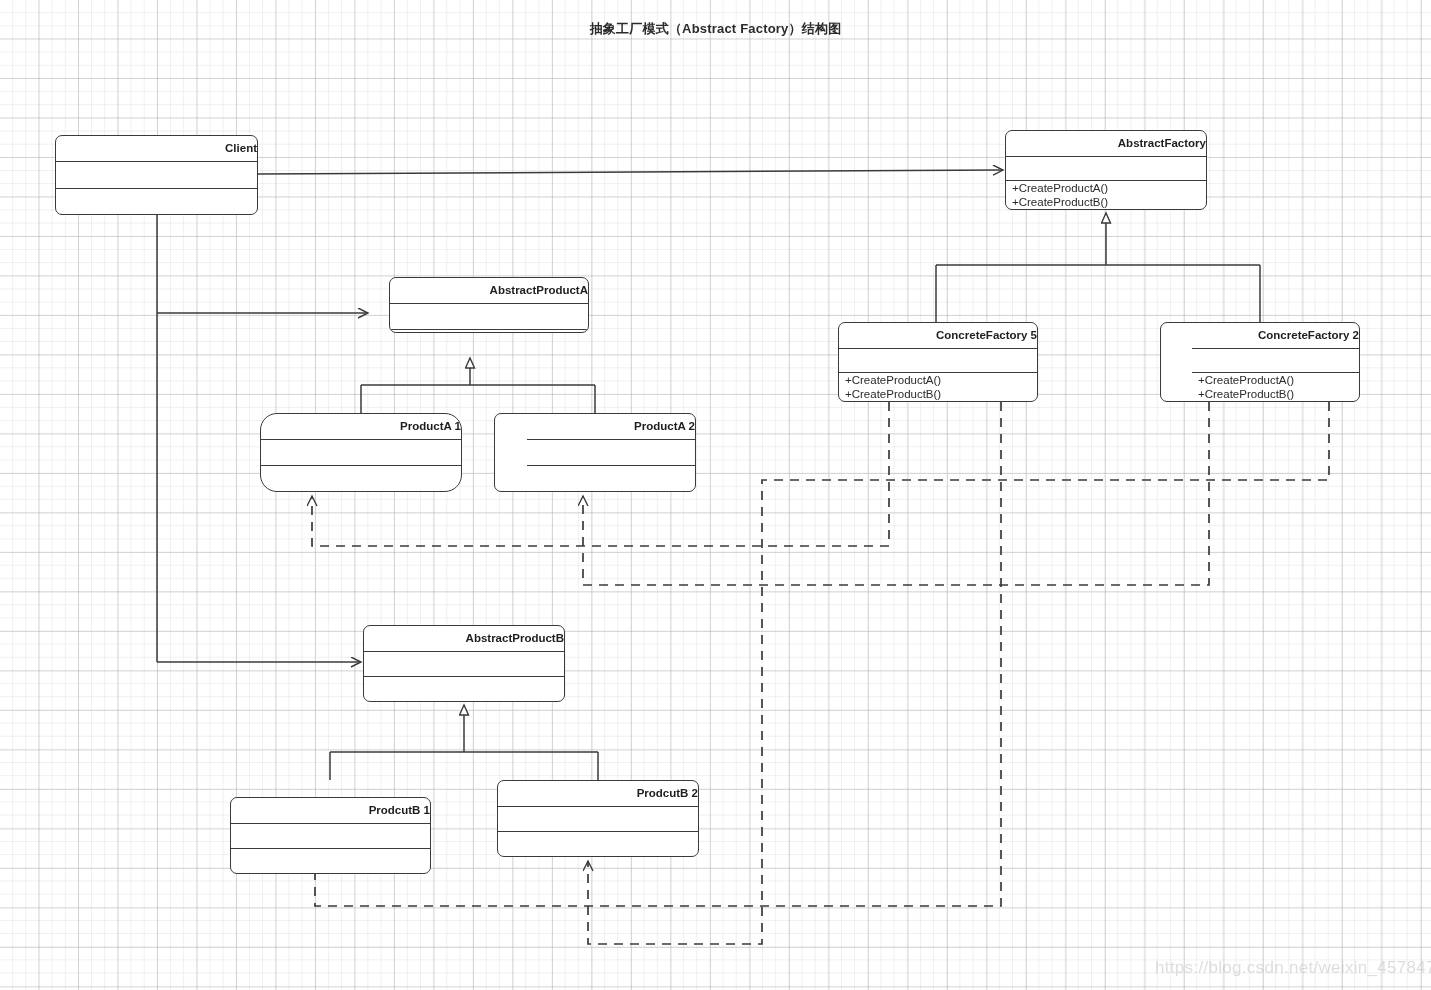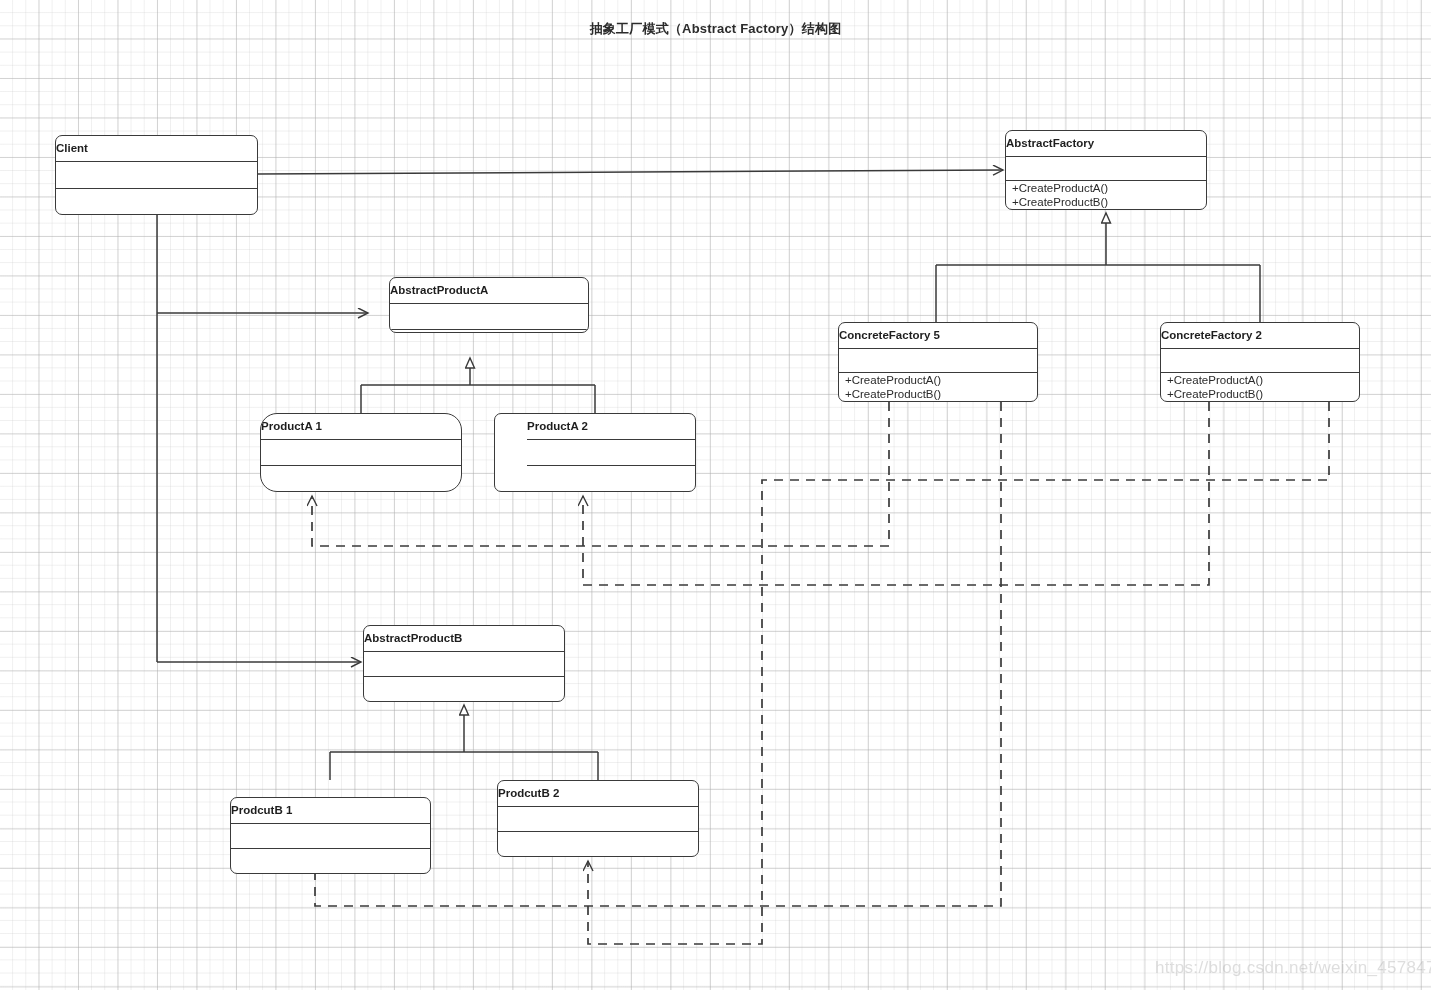--- a/index.html
+++ b/index.html
@@ -41,21 +41,21 @@
     position:absolute;
     box-sizing:border-box;
     background:#ffffff;
     border:1.6px solid #3a3a3a;
     border-radius:7px;
     overflow:hidden;
   }
   .uml-name{
     height:25px;
     line-height:25px;
-    text-align:left;
+    text-align:right;
     font-size:11.5px;
     font-weight:bold;
     color:#1e1e1e;
     border-bottom:1.6px solid #3a3a3a;
     white-space:nowrap;
   }
   .uml-attrs{
     border-bottom:1.6px solid #3a3a3a;
     box-sizing:border-box;
   }
@@ -149,21 +149,21 @@
 
   <div class="uml-class" style="left:838px;top:322px;width:200px;height:80px;">
     <div class="uml-name">ConcreteFactory 5</div>
     <div class="uml-attrs" style="height:24px;"></div>
     <div class="uml-ops" style="height:29px;padding-top:1px;">
       <div class="uml-line">+CreateProductA()</div>
       <div class="uml-line">+CreateProductB()</div>
     </div>
   </div>
 
-  <div class="uml-class" style="left:1160px;top:322px;width:200px;height:80px;">
+  <div class="uml-class" style="left:1160px;top:322px;width:200px;height:80px;padding-left:31px;">
     <div class="uml-name">ConcreteFactory 2</div>
     <div class="uml-attrs" style="height:24px;"></div>
     <div class="uml-ops" style="height:29px;padding-top:1px;">
       <div class="uml-line">+CreateProductA()</div>
       <div class="uml-line">+CreateProductB()</div>
     </div>
   </div>
 
   <div class="uml-class" style="left:370px;top:277px;width:200px;height:56px;margin-left:19px;">
     <div class="uml-name">AbstractProductA</div>

